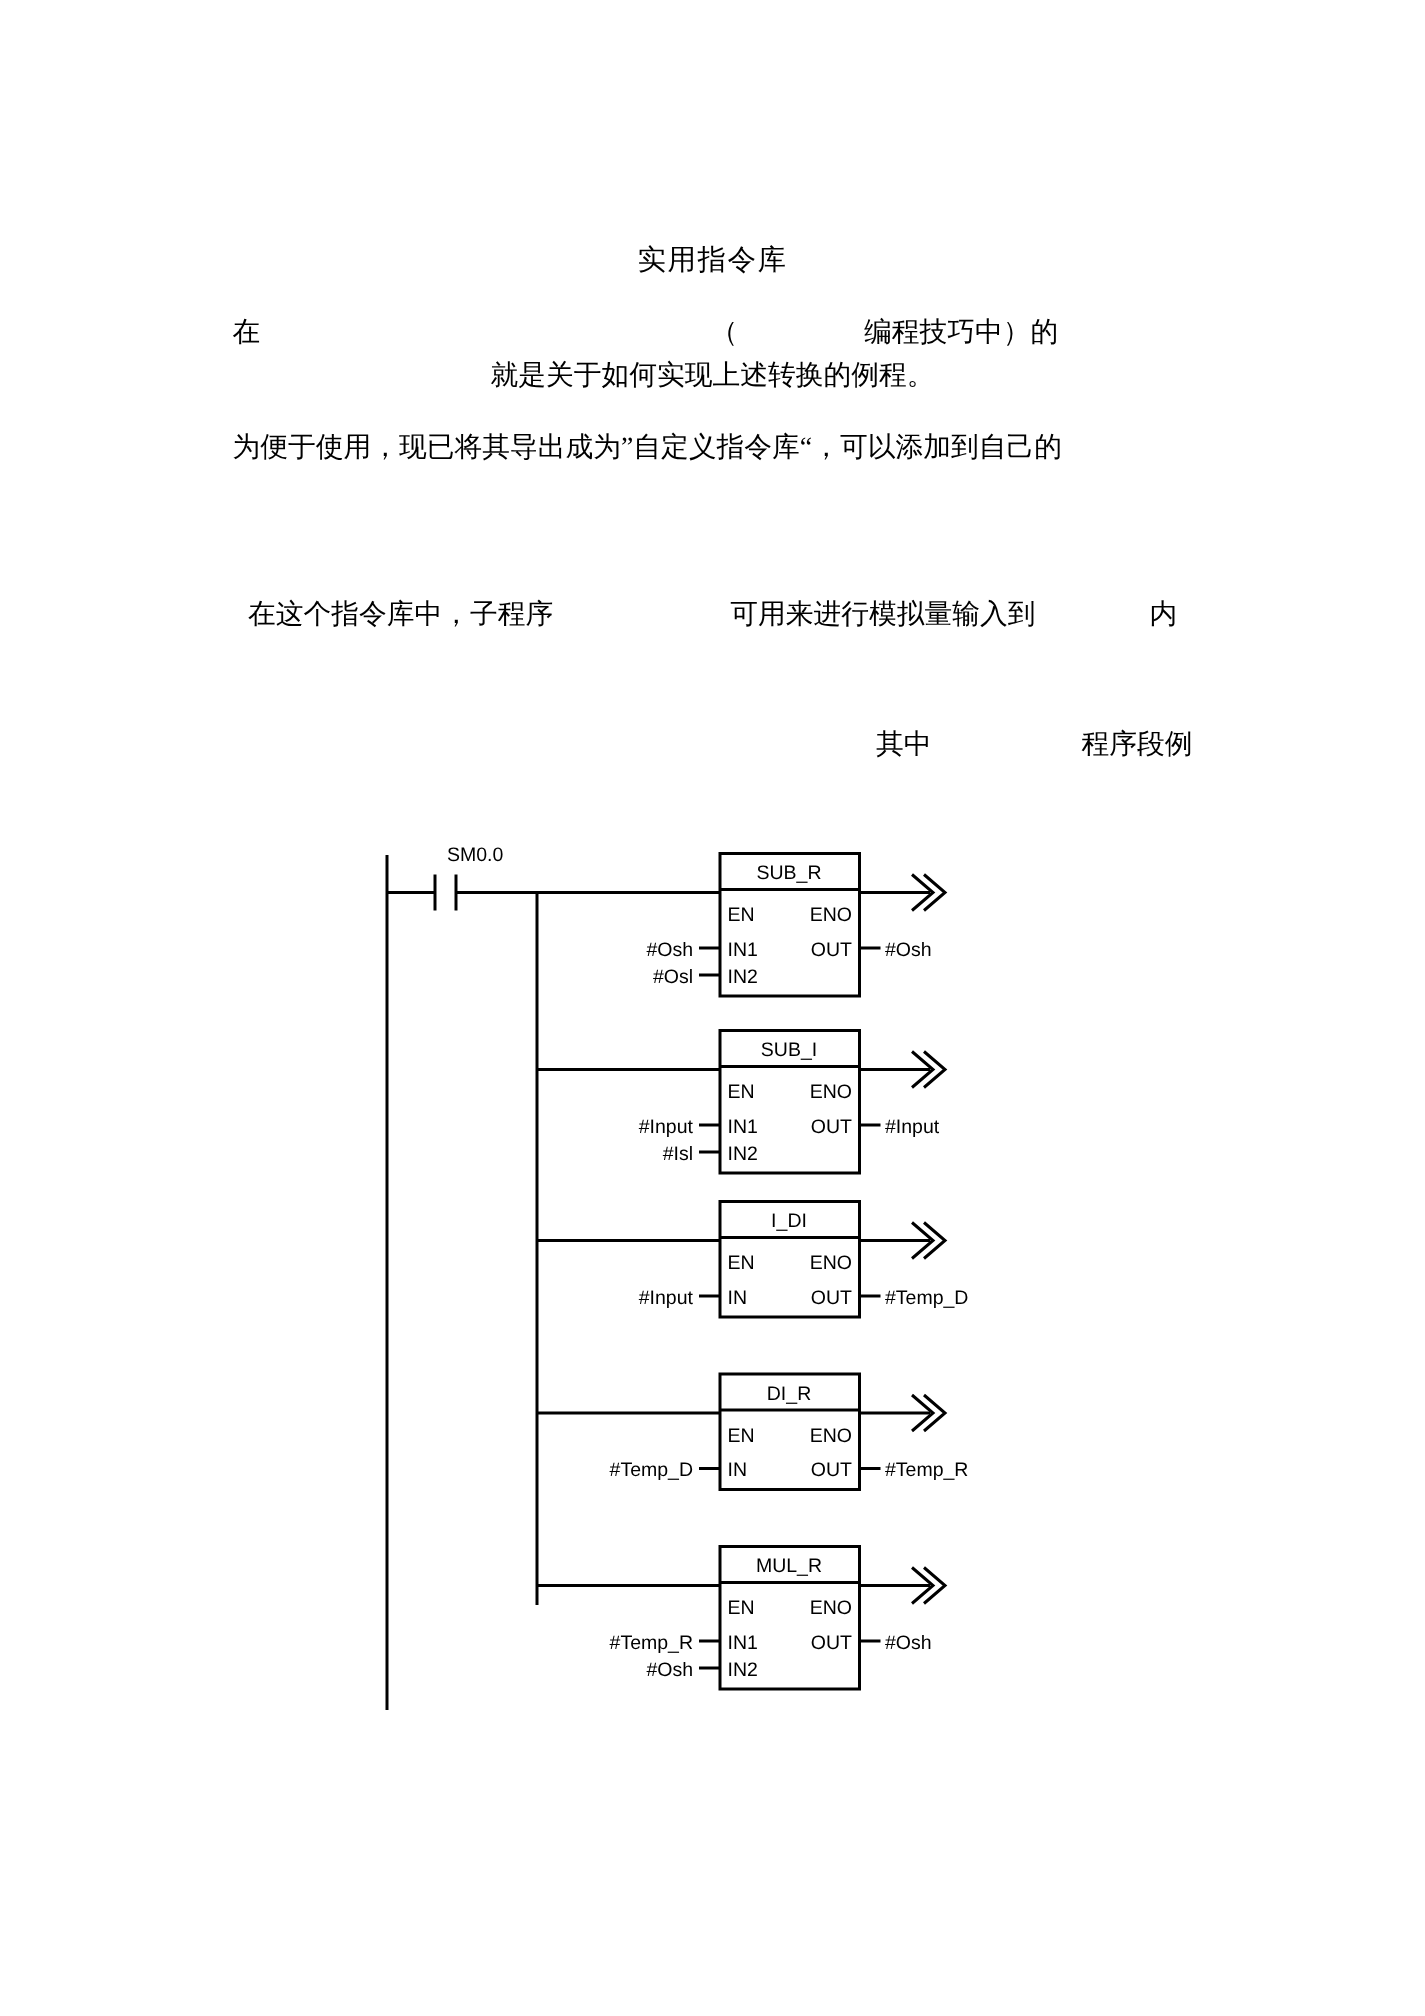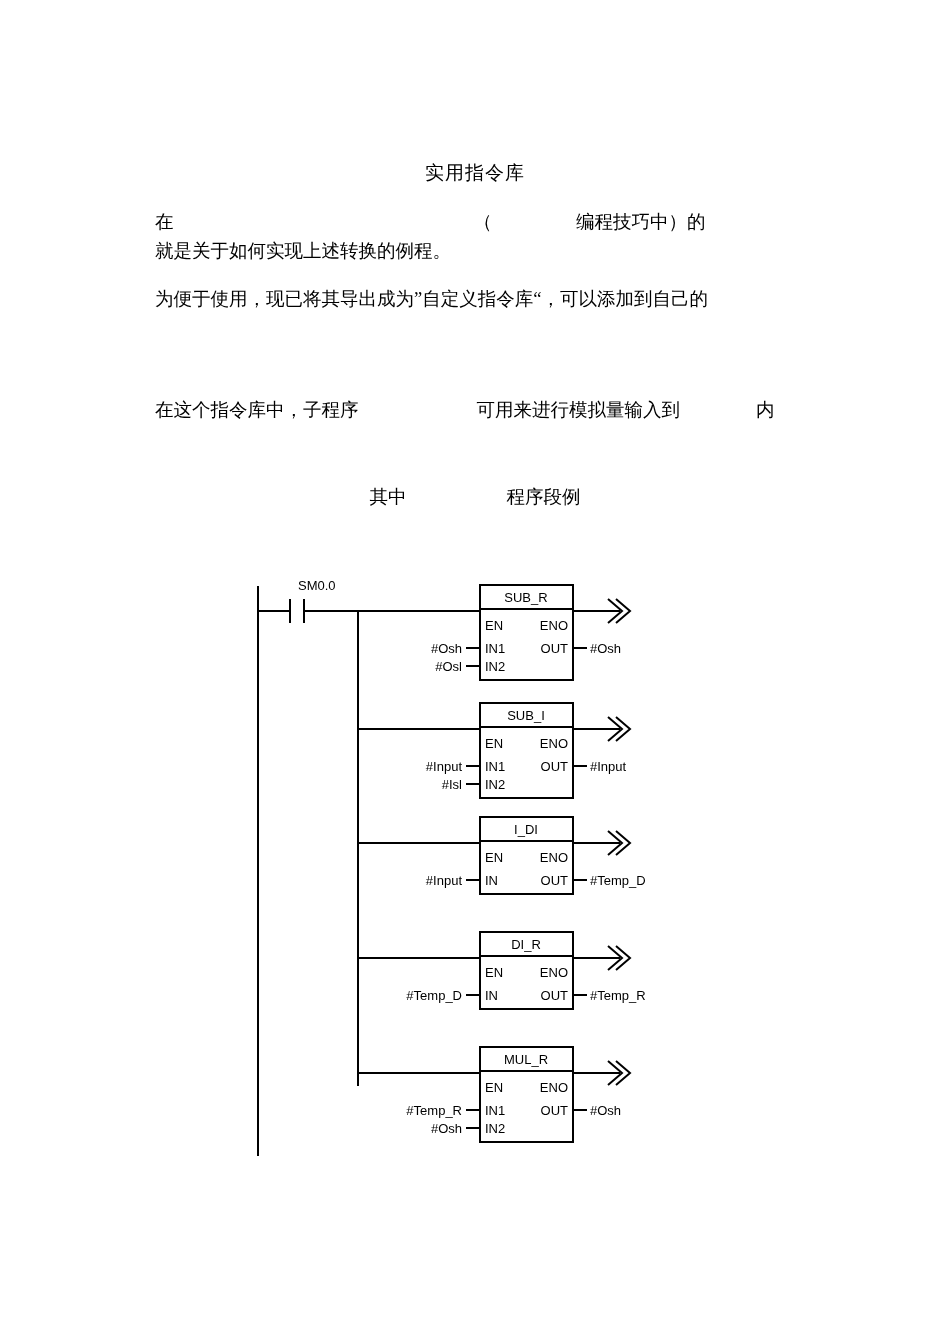--- a/index.html
+++ b/index.html
@@ -39,59 +39,60 @@
     left: 155px;
     width: 640px;
     text-align: justify;
   }
   .p1-line1 .gap-a { display: inline-block; width: 300px; }
   .p1-line1 .gap-b { display: inline-block; width: 84px; }
   .p1-line2 {
     top: 237px;
     left: 155px;
     width: 640px;
-    text-align: left;
+    text-align: center;
   }
   .p2-line1 {
     top: 285px;
     left: 155px;
     width: 640px;
     text-align: left;
   }
   .p2-line2 {
     top: 314px;
     left: 155px;
     width: 640px;
     text-align: center;
   }
   .p3-line1 {
     top: 396px;
     left: 155px;
     width: 640px;
+    text-align: center;
   }
   .p3-line1 .gap-c { display: inline-block; width: 118px; }
   .p3-line1 .gap-d { display: inline-block; width: 76px; }
   .p3-line2 {
     top: 425px;
     left: 155px;
     width: 640px;
   }
   .p3-line2 .lead { display: inline-block; width: 16px; }
   .p3-line2 .gap-e { display: inline-block; width: 110px; }
   .p4 {
     top: 483px;
     left: 155px;
     width: 640px;
-    text-align: center;
+    text-align: right;
   }
   .p4 .gap-f { display: inline-block; width: 100px; }
 
   .ladder {
     position: absolute;
-    top: 568px;
+    top: 552px;
     left: 230px;
   }
   svg text {
     font-family: "Liberation Sans", sans-serif;
   }
 </style>
 </head>
 <body>
 
 <div class="page">

